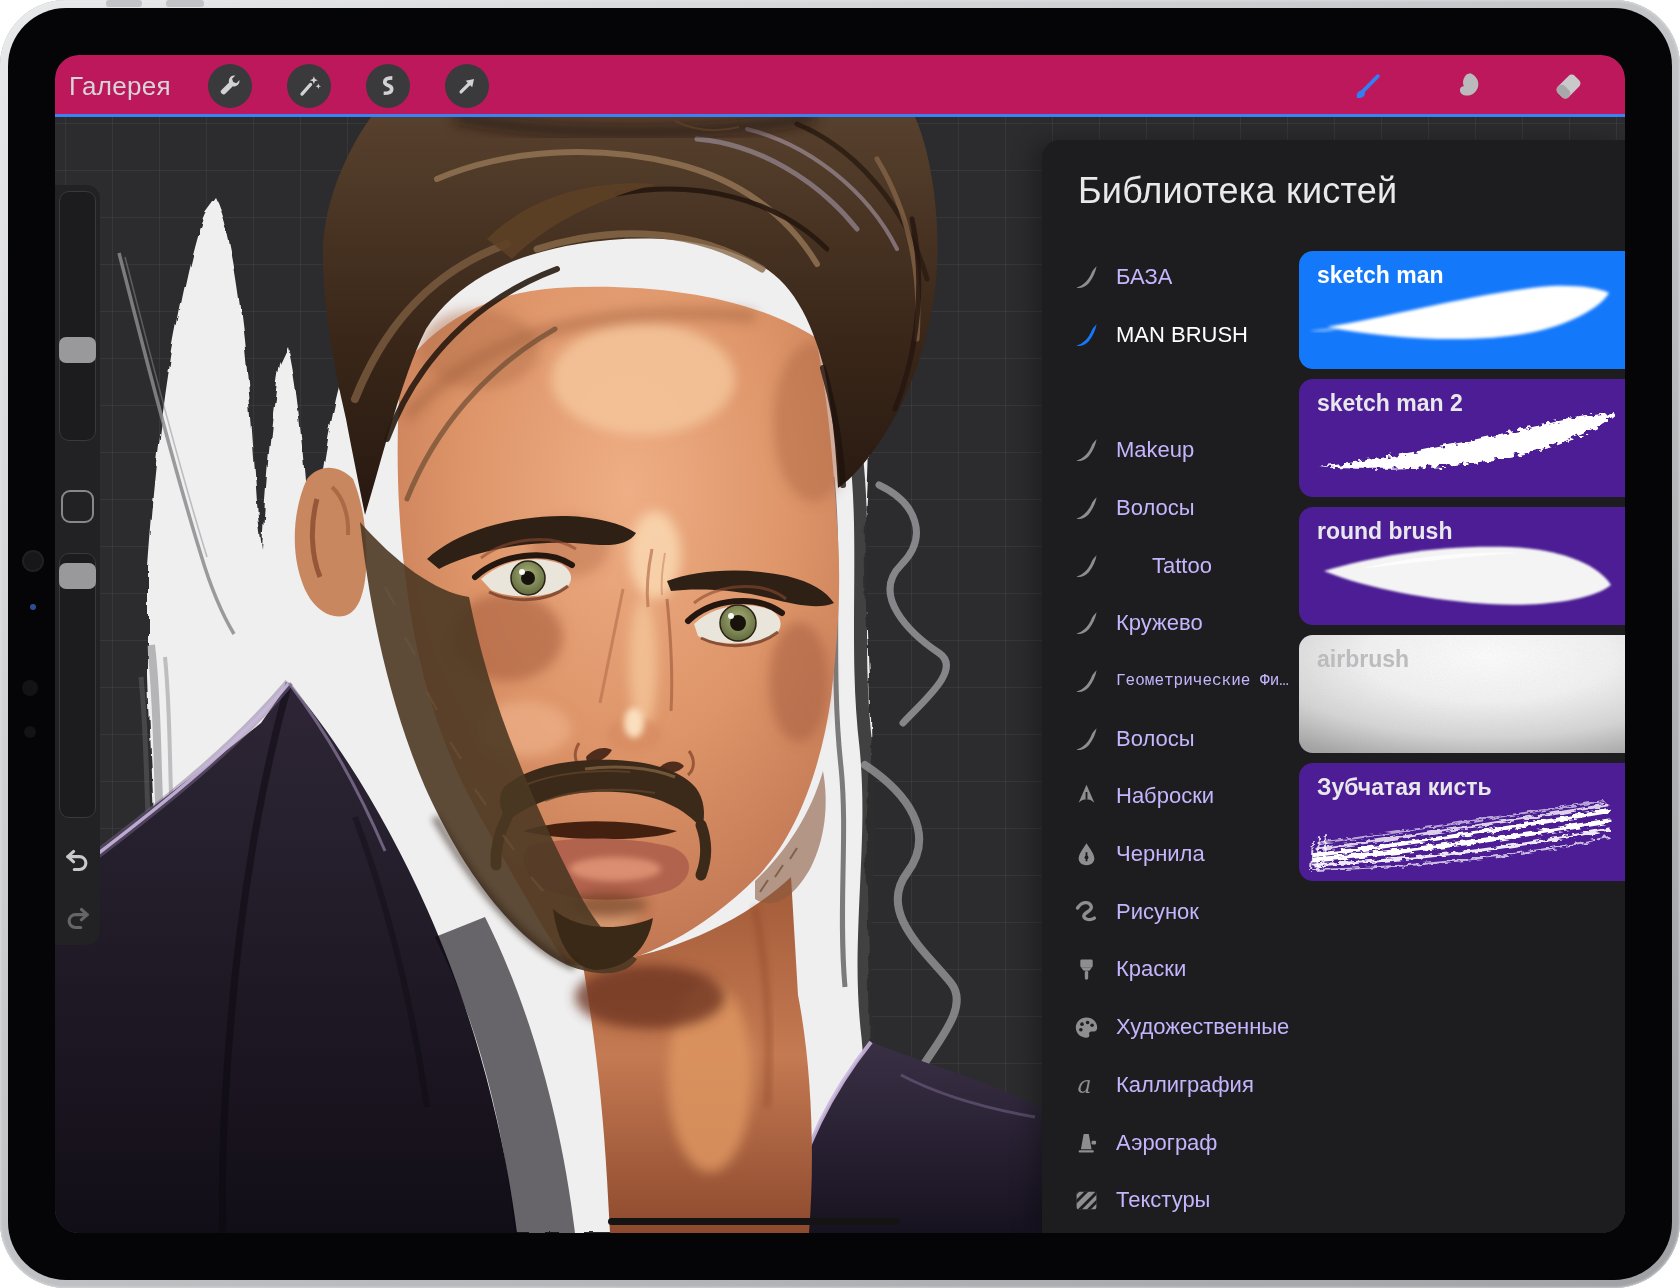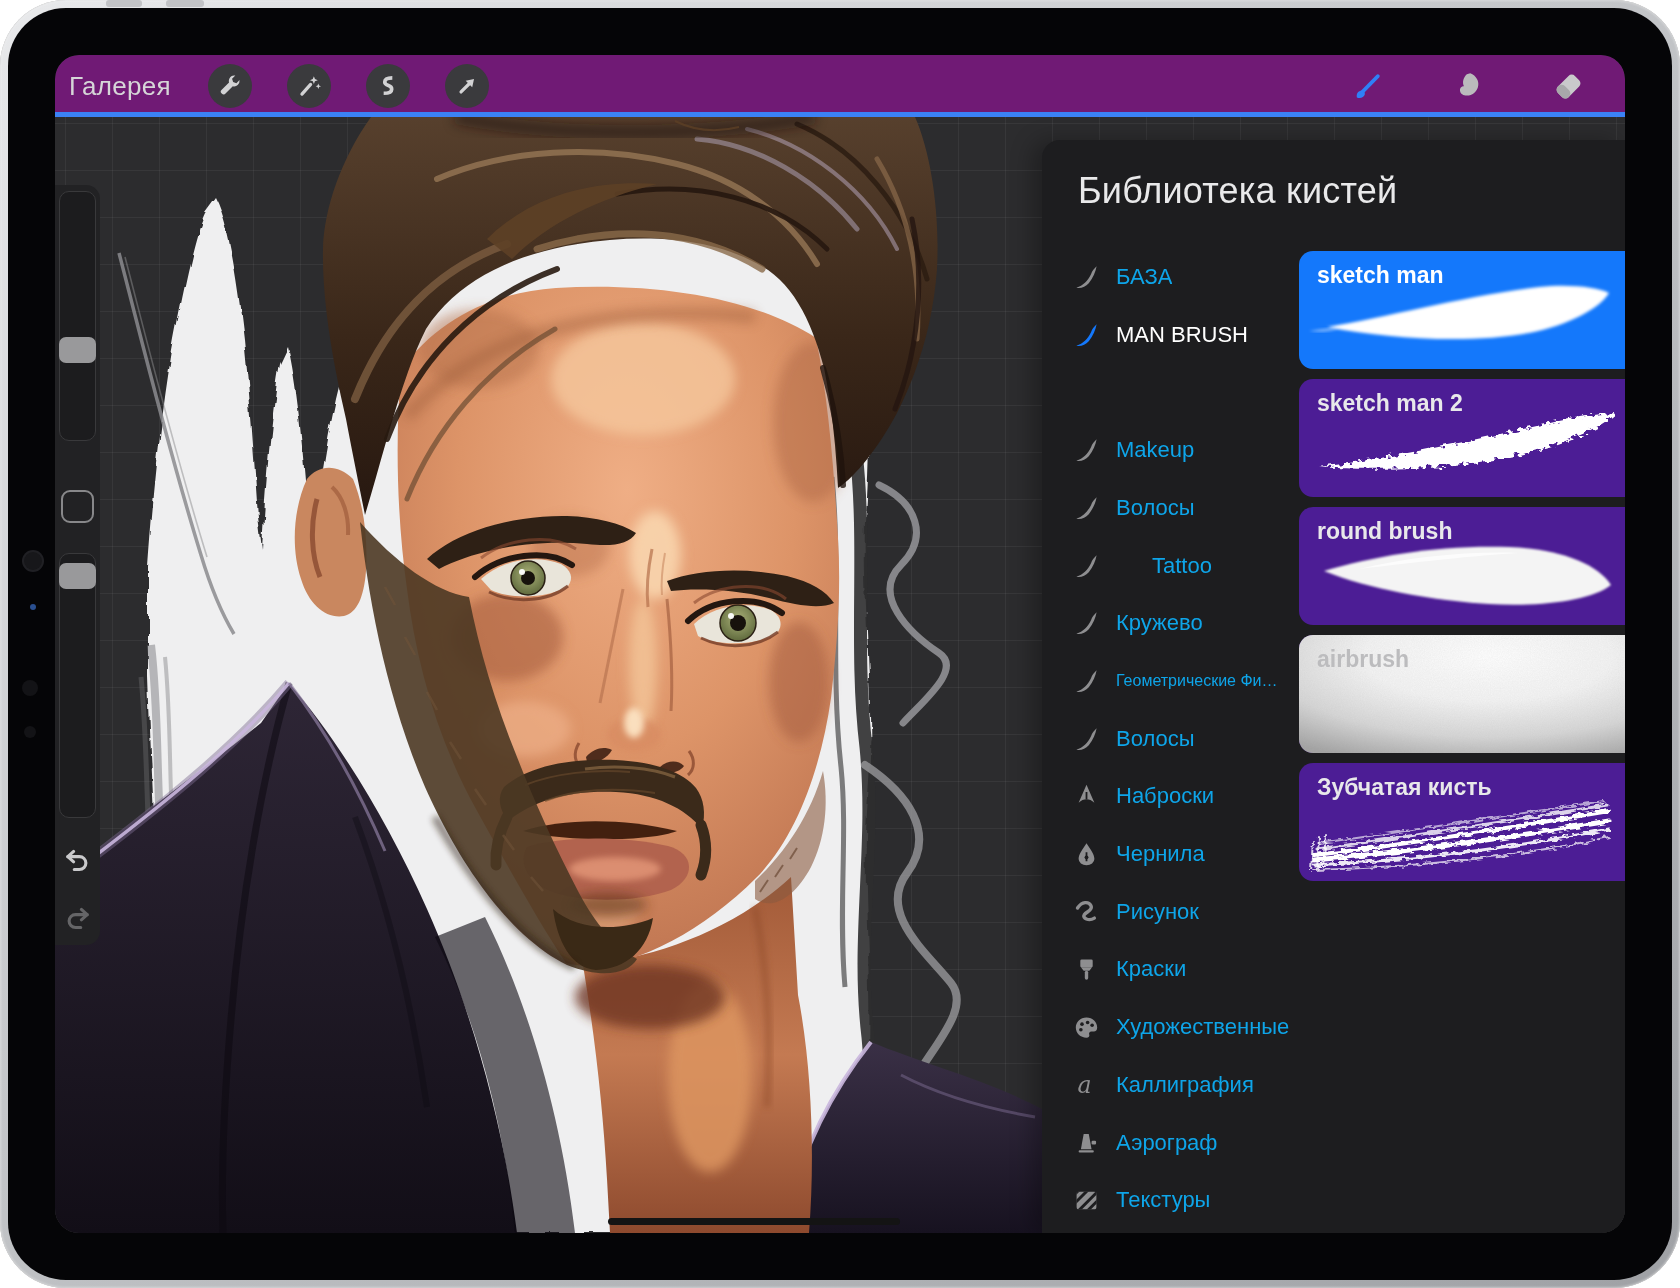--- a/index.html
+++ b/index.html
@@ -17,22 +17,22 @@
   
   .canvas-area{position:absolute;left:0;top:62px;width:1570px;height:1116px;
     background-color:#2c2c2e;
     background-image:linear-gradient(rgba(255,255,255,.05) 1px,transparent 1px),
       linear-gradient(90deg,rgba(255,255,255,.05) 1px,transparent 1px);
     background-size:47px 47px;background-position:10px 6px;}
   .art{position:absolute;left:0;top:0;}
   .home-indicator{position:absolute;left:553px;top:1163px;width:292px;height:7px;border-radius:4px;
     background:#141414;z-index:30;}
   
-  .toolbar{position:absolute;left:0;top:0;width:1570px;height:62px;background:#701a75;
-    border-radius:24px 24px 0 0;z-index:40;border-bottom:5px solid #3b82f6;}
+  .toolbar{position:absolute;left:0;top:0;width:1570px;height:62px;background:#be185d;
+    border-radius:24px 24px 0 0;z-index:40;border-bottom:3px solid #3b82f6;}
   .tb-left{position:absolute;left:14px;top:0;height:62px;display:flex;align-items:center;gap:35px;}
   .gallery-label{color:#d6d6d8;font-size:26px;letter-spacing:.3px;margin-right:2px;}
   .circ-btn{width:44px;height:44px;border-radius:50%;background:#3a3a3d;display:flex;
     align-items:center;justify-content:center;flex:0 0 44px;}
   .tb-right{position:absolute;right:0;top:0;height:62px;display:flex;align-items:center;
     gap:62px;padding-right:38px;}
   .tool-ic{width:38px;height:38px;display:flex;align-items:center;justify-content:center;}
   
   .side{position:absolute;left:0;top:130px;width:45px;height:760px;background:#222224;
     border-radius:0 14px 14px 0;z-index:20;}
@@ -42,21 +42,21 @@
     border-radius:9px;background:transparent;}
   .side-arrow{position:absolute;left:7px;width:31px;height:31px;}
   
   .panel{position:absolute;left:987px;top:85px;width:583px;height:1093px;background:#1d1d1f;
     border-top-left-radius:18px;z-index:25;box-shadow:-10px 0 22px rgba(0,0,0,.28);}
   .panel-title{position:absolute;left:36px;top:30px;width:360px;color:#e9e9ea;font-size:36px;
     font-weight:normal;letter-spacing:.2px;}
   .cat-row{position:absolute;left:0;width:252px;height:58px;display:flex;align-items:center;
     padding-left:31px;cursor:default;}
   .cicon{width:27px;height:27px;flex:0 0 27px;margin-right:16px;}
-  .cat-label{color:#0ea5e9;font-size:22px;white-space:nowrap;overflow:hidden;}
+  .cat-label{color:#c4b5fd;font-size:22px;white-space:nowrap;overflow:hidden;}
   .cat-row.sel .cat-label{color:#ffffff;}
   .cat-label.small{font-size:16px;}
   .tile{position:absolute;left:257px;width:326px;height:118px;border-radius:14px 0 0 14px;
     background:#4c1d95;overflow:hidden;}
   .tile.sel{background:#1478fb;}
   .tile-label{position:absolute;left:18px;top:11px;font-size:23px;font-weight:bold;color:#e8e8ea;z-index:2;}
   .tile.sel .tile-label{color:#ffffff;}
   .tile.airbrush .tile-label{color:#bcbcbe;}
   .tile svg{position:absolute;left:0;top:0;}
 </style>
@@ -286,21 +286,21 @@
               <path d="M3 21 C9 19 13 15 16 9 C17 6 19 4 21 2 C20 7 18 12 14 17 C11 20 7 22 3 21 Z" fill="#8e8e90"></path>
             </svg>
           <span class="cat-label">Tattoo</span>
         </div>
         <div class="cat-row" style="top:454px;">
           <svg class="cicon" viewBox="0 0 24 24">
               <path d="M3 21 C9 19 13 15 16 9 C17 6 19 4 21 2 C20 7 18 12 14 17 C11 20 7 22 3 21 Z" fill="#8e8e90"></path>
             </svg>
           <span class="cat-label">Кружево</span>
         </div>
-        <div class="cat-row" style="top:512px;">
+        <div class="cat-row" style="top:512px;font-family:Liberation Mono, monospace;">
           <svg class="cicon" viewBox="0 0 24 24">
               <path d="M3 21 C9 19 13 15 16 9 C17 6 19 4 21 2 C20 7 18 12 14 17 C11 20 7 22 3 21 Z" fill="#8e8e90"></path>
             </svg>
           <span class="cat-label small">Геометрические Фи…</span>
         </div>
         <div class="cat-row" style="top:570px;">
           <svg class="cicon" viewBox="0 0 24 24">
               <path d="M3 21 C9 19 13 15 16 9 C17 6 19 4 21 2 C20 7 18 12 14 17 C11 20 7 22 3 21 Z" fill="#8e8e90"></path>
             </svg>
           <span class="cat-label">Волосы</span>

